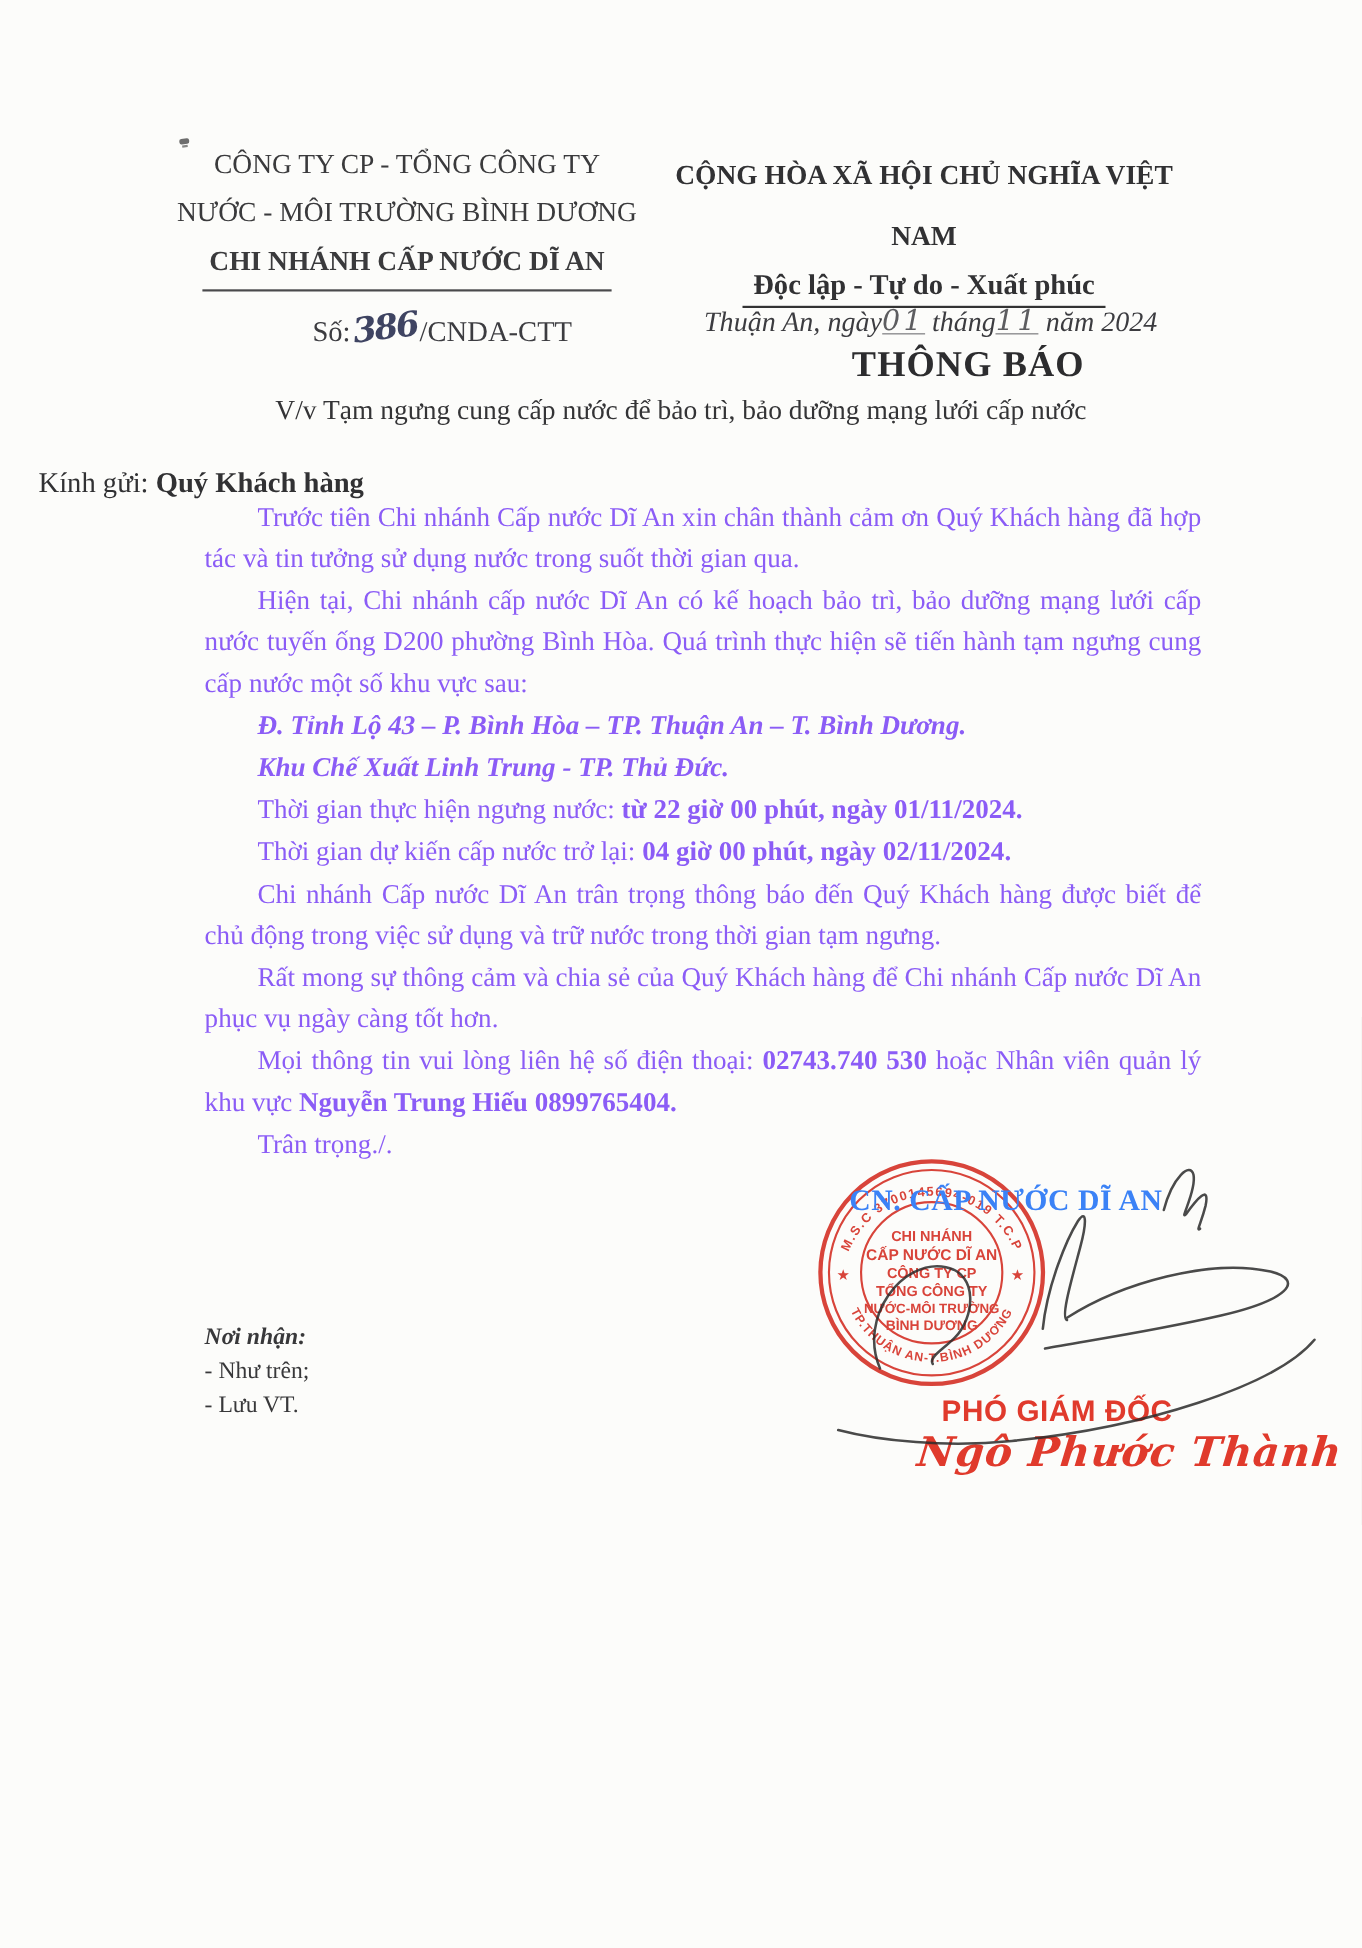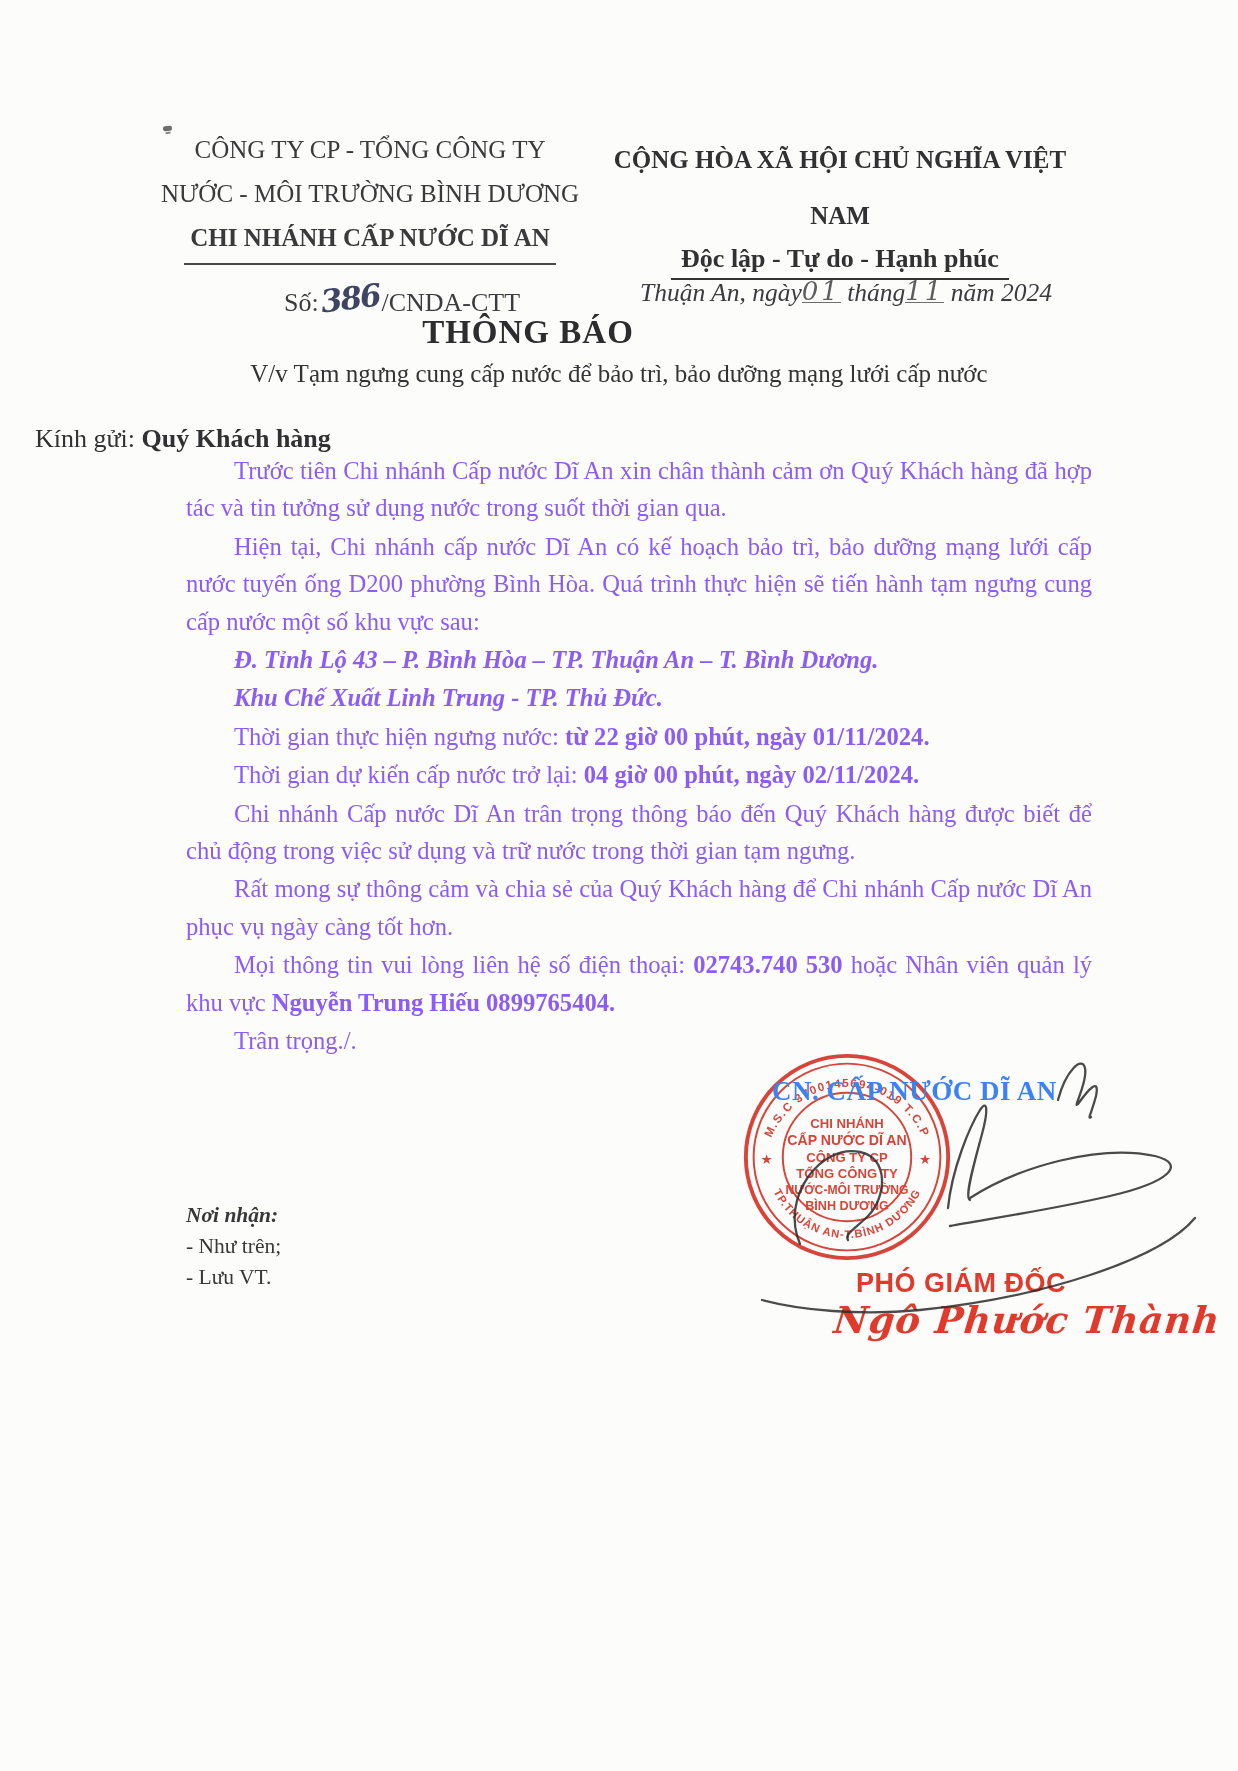--- a/index.html
+++ b/index.html
@@ -20,21 +20,21 @@
   .hdr-left .branch{font-weight:bold;display:inline-block;border-bottom:2px solid #4a4a4c;padding:0 6px 3px 6px;}
   .hdr-right{position:absolute;left:600px;top:132px;width:480px;text-align:center;color:#313133;}
   .hdr-right .nation{font-size:25px;font-weight:bold;line-height:56px;}
   .hdr-right .motto{font-size:26px;font-weight:bold;display:inline-block;border-bottom:2.5px solid #333;padding:0 10px 4px 10px;}
 
   .so{position:absolute;left:284px;top:282px;font-size:26px;color:#3c3c40;}
   .hw{display:inline-block;font-family:"DejaVu Serif",serif;font-style:italic;font-weight:bold;font-size:31px;color:#3f4462;transform:rotate(-7deg) translateY(-2px);letter-spacing:-2px;margin:0 2px;}
   .dateline{position:absolute;left:640px;top:278px;width:420px;font-size:25.5px;font-style:italic;color:#3c3c40;}
   .hw2{display:inline-block;font-family:"DejaVu Serif",serif;font-style:italic;font-size:26px;color:#5d5d60;letter-spacing:3px;transform:translateY(-1px);border-bottom:1.5px solid #6f6f72;line-height:22px;text-align:right;}
 
-  .title{position:absolute;left:0;top:314px;width:986px;text-align:center;font-size:33px;font-weight:bold;letter-spacing:1px;color:#2c2c2e;padding-left:35px;}
+  .title{position:absolute;left:0;top:314px;width:986px;text-align:right;font-size:33px;font-weight:bold;letter-spacing:1px;color:#2c2c2e;}
   .subtitle{position:absolute;left:0;top:360px;width:1238px;text-align:center;font-size:25px;color:#343436;}
   .salutation{position:absolute;left:0;top:424px;width:1238px;font-size:26px;color:#313133;padding-left:35px;}
 
   .docbody{position:absolute;left:186px;top:452px;width:906px;font-size:24.6px;line-height:37.4px;color:#8b5cf6;}
   .docbody p{margin:0 0 1px 0;text-indent:48px;}
   .docbody p.jt{text-align:justify;}
   .docbody p.bi{font-weight:bold;font-style:italic;}
 
   .sig-org{position:absolute;left:772px;top:1076px;font-size:27px;font-weight:bold;letter-spacing:.5px;color:#3b82f6;z-index:3;}
   .stamp{position:absolute;left:740px;top:1050px;width:214px;height:214px;z-index:1;opacity:.93;}
@@ -53,21 +53,21 @@
   <div class="speck"></div>
 
   <div class="hdr-left">
     <div>CÔNG TY CP - TỔNG CÔNG TY</div>
     <div>NƯỚC - MÔI TRƯỜNG BÌNH DƯƠNG</div>
     <div><span class="branch">CHI NHÁNH CẤP NƯỚC DĨ AN</span></div>
   </div>
 
   <div class="hdr-right">
     <div class="nation">CỘNG HÒA XÃ HỘI CHỦ NGHĨA VIỆT NAM</div>
-    <div><span class="motto">Độc lập - Tự do - Hạnh phúc</span></div>
+    <div><span class="motto">Độc lập - Tự do - Xuất phúc</span></div>
   </div>
 
   <div class="so">
     <span>Số:</span><span class="hw">386</span><span>/CNDA-CTT</span>
   </div>
 
   <div class="dateline">
     <span>Thuận An, ngày</span><span class="hw2">01</span>
     <span>tháng</span><span class="hw2">11</span>
     <span>năm 2024</span>

